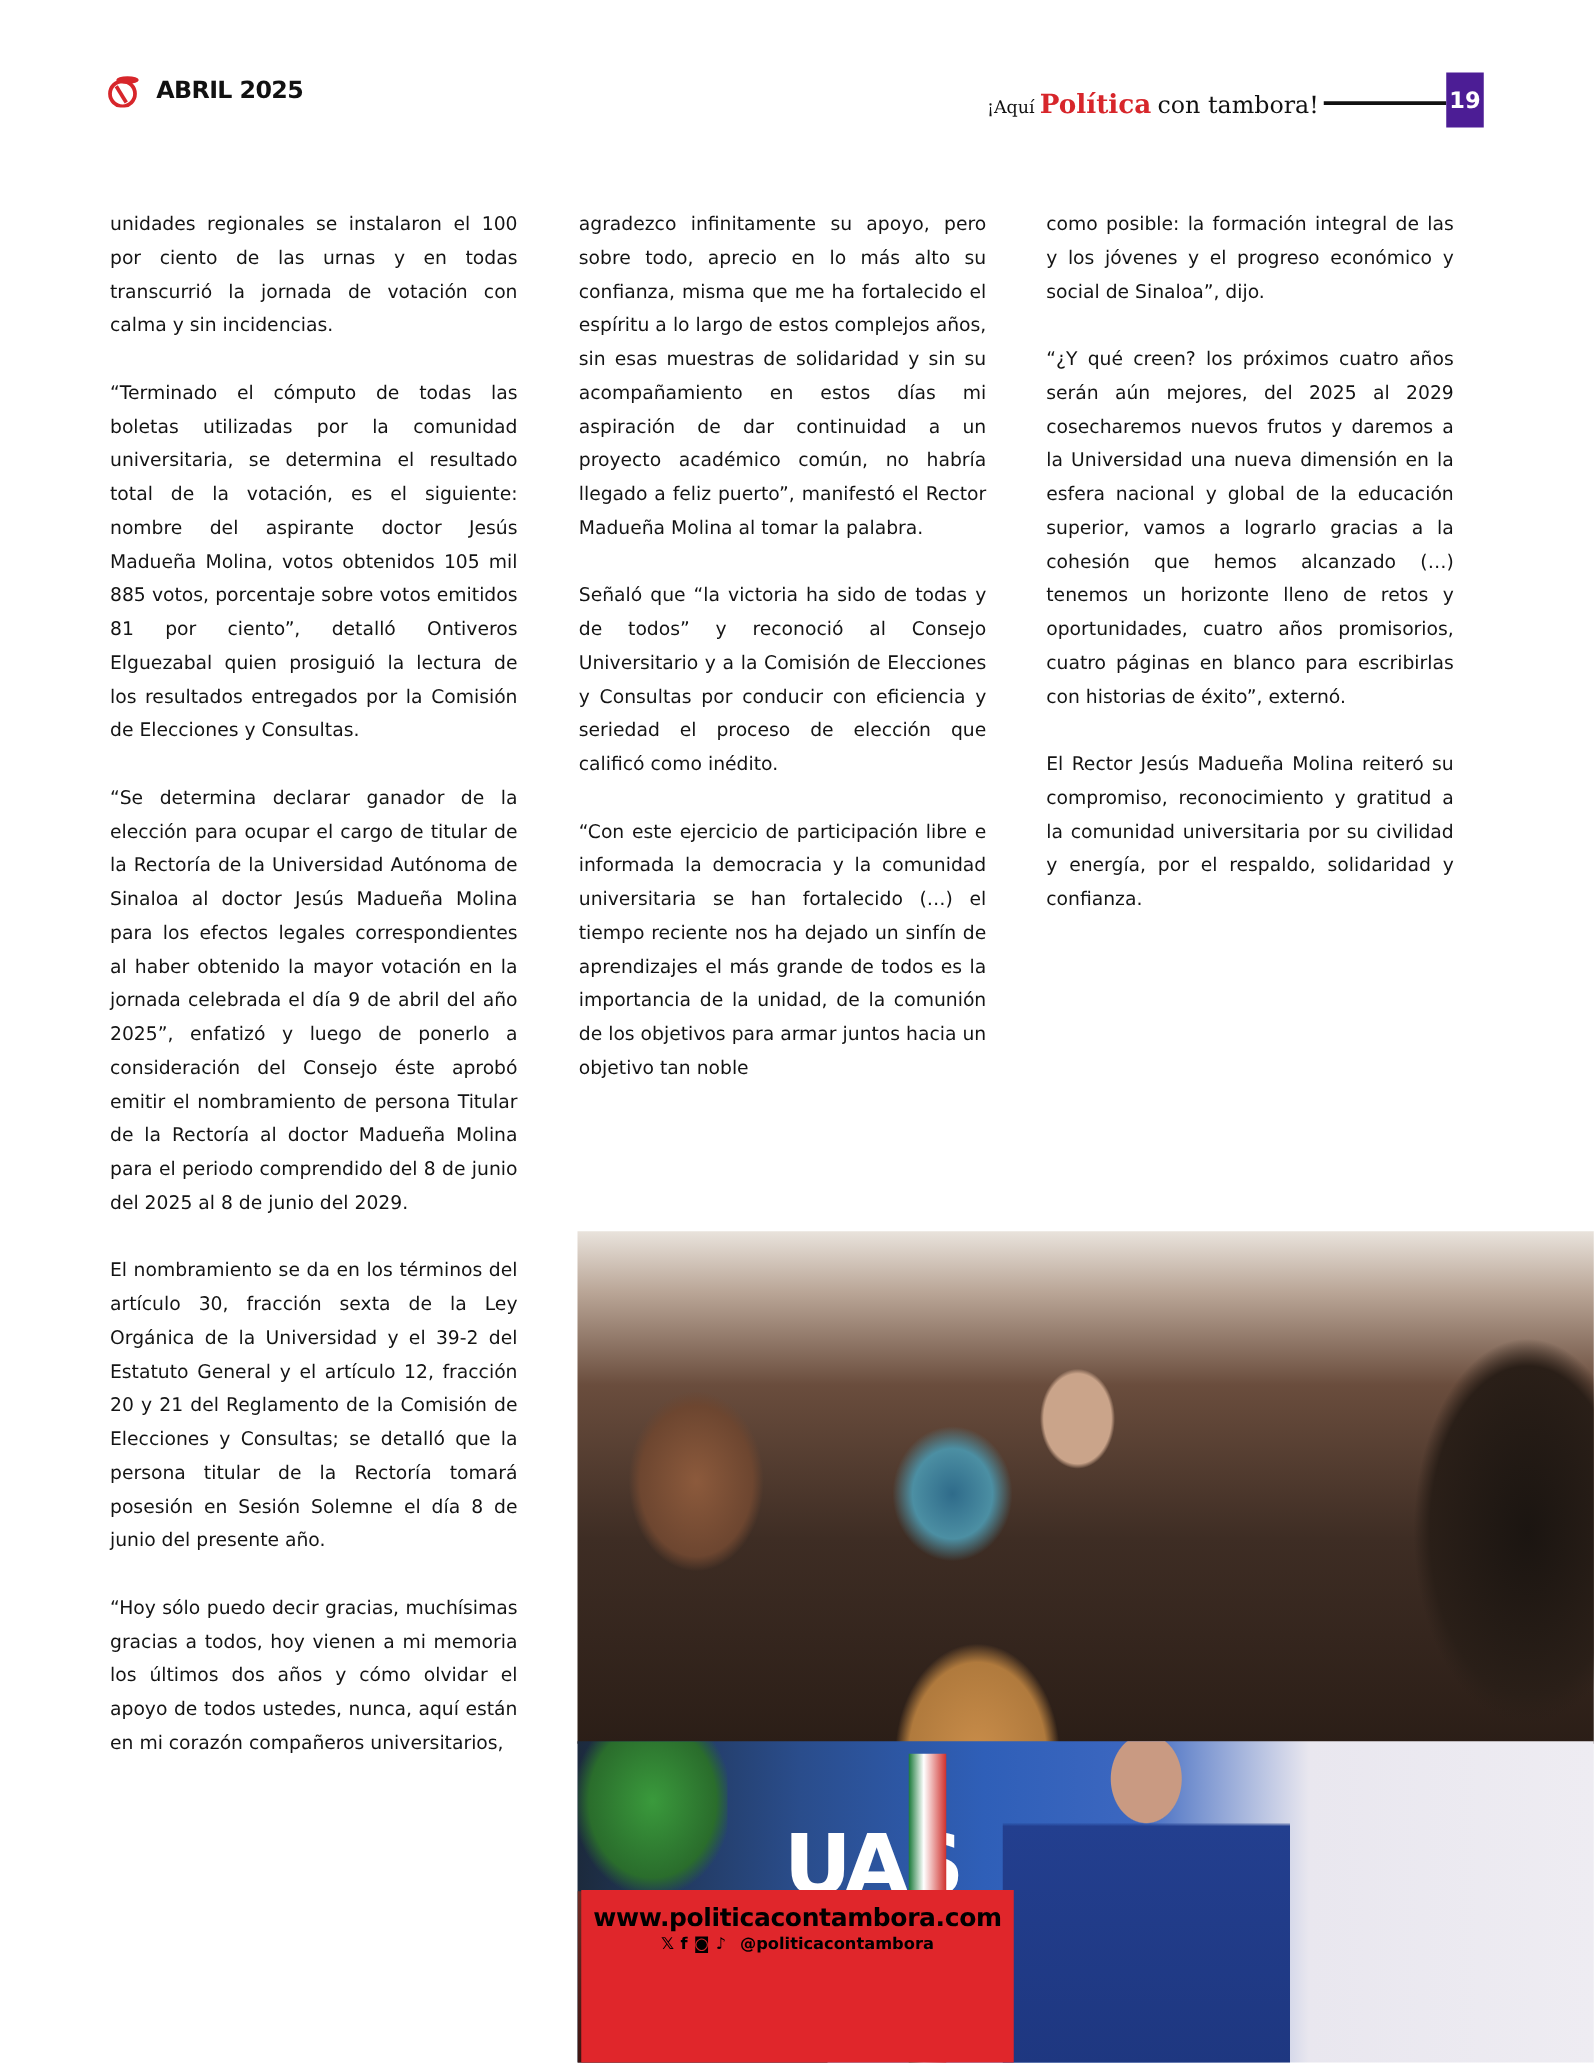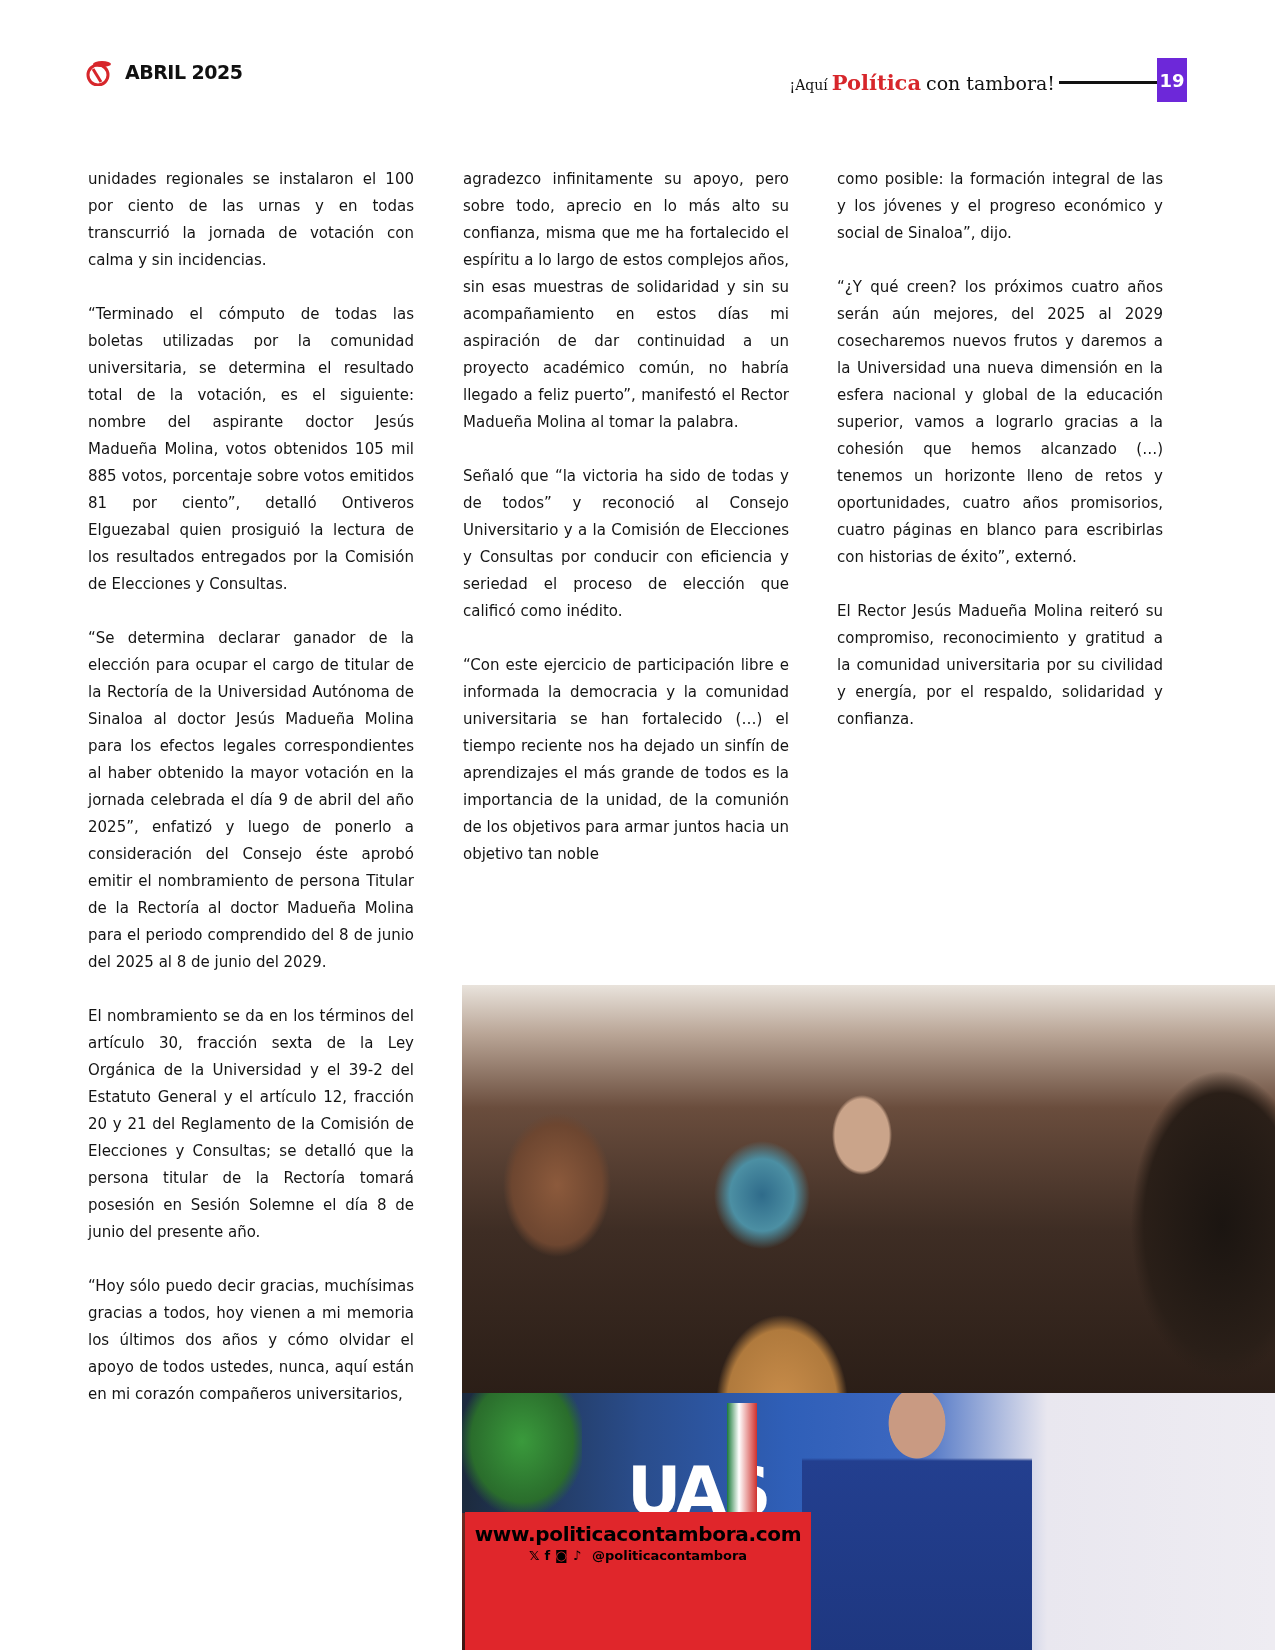--- a/index.html
+++ b/index.html
@@ -5,21 +5,21 @@
     html, body { margin:0; padding:0; background:#ffffff; }
     body { width:1275px; height:1650px; position:relative; overflow:hidden; font-family:"DejaVu Sans", sans-serif; color:#111; }
     .header-left { position:absolute; left:84px; top:58px; display:flex; align-items:center; gap:11px; }
     .logo { width:30px; height:28px; }
     .issue-date { font-family:"DejaVu Sans", sans-serif; font-weight:bold; font-size:19px; letter-spacing:-0.5px; color:#111; }
     .header-right { position:absolute; right:88px; top:62px; display:flex; align-items:center;justify-content:space-between; }
     .slogan { font-family:"DejaVu Serif", serif; font-size:19px; color:#111; white-space:nowrap; }
     .slogan .pre { font-size:14px; margin-right:4px; }
     .slogan .brand { color:#d7262b; font-weight:bold; font-size:21px; margin-right:5px; }
     .rule { width:98px; height:3px; background:#111; margin-left:4px; }
-    .page-num { background:#6d28d9; color:#fff; font-weight:bold; font-size:18px; width:30px; height:44px; display:flex; align-items:center; justify-content:center; margin-top:-4px; }
+    .page-num { background:#4c1d95; color:#fff; font-weight:bold; font-size:18px; width:30px; height:44px; display:flex; align-items:center; justify-content:center; margin-top:-4px; }
 
     .col { position:absolute; top:166px; width:326px; font-family:"DejaVu Sans", sans-serif; font-size:15px; line-height:27px; text-align:justify; color:#141414; }
     .col p { margin:0 0 27px 0; hyphens:none; }
     .col1 { left:88px; }
     .col2 { left:463px; }
     .col3 { left:837px; }
 
     .photo-top { position:absolute; left:462px; top:985px; width:813px; height:410px; overflow:hidden;
       background:
         radial-gradient(ellipse 60px 80px at 400px 150px, #caa48a 0%, #caa48a 45%, transparent 50%),

